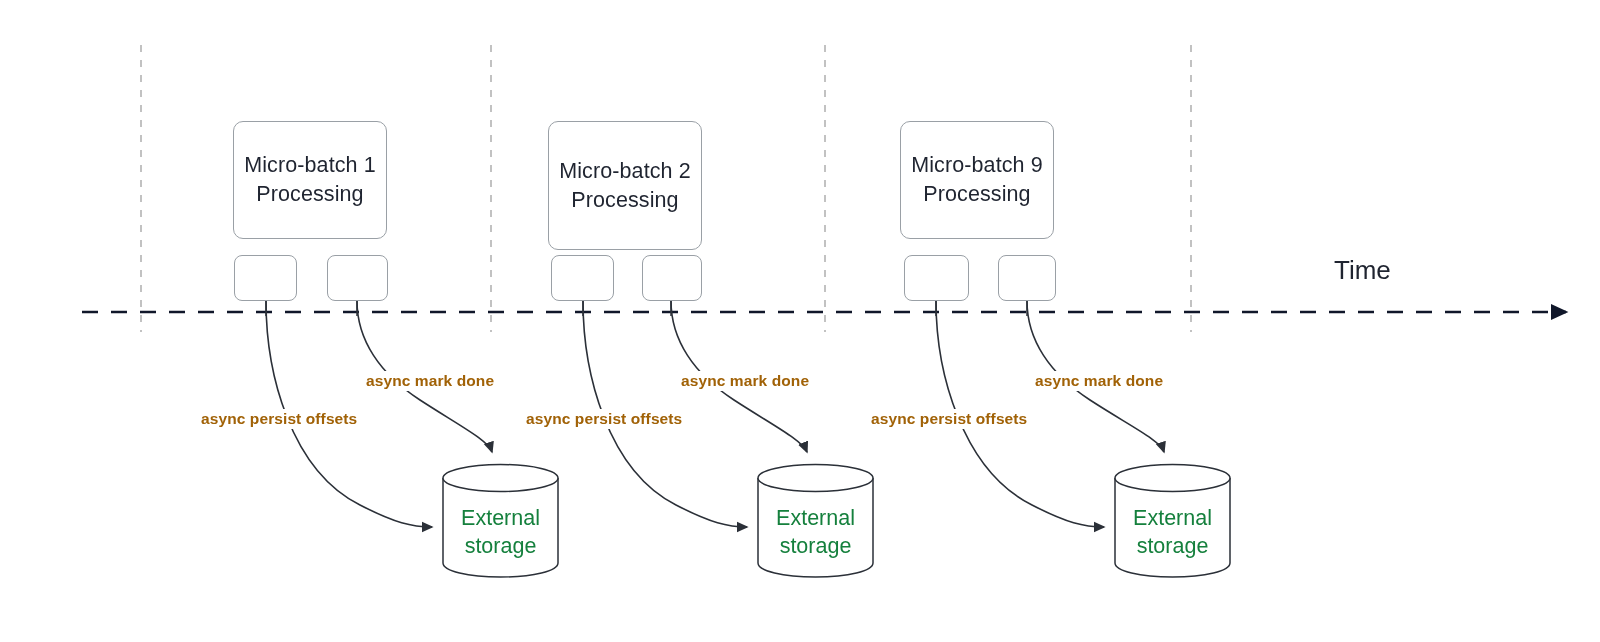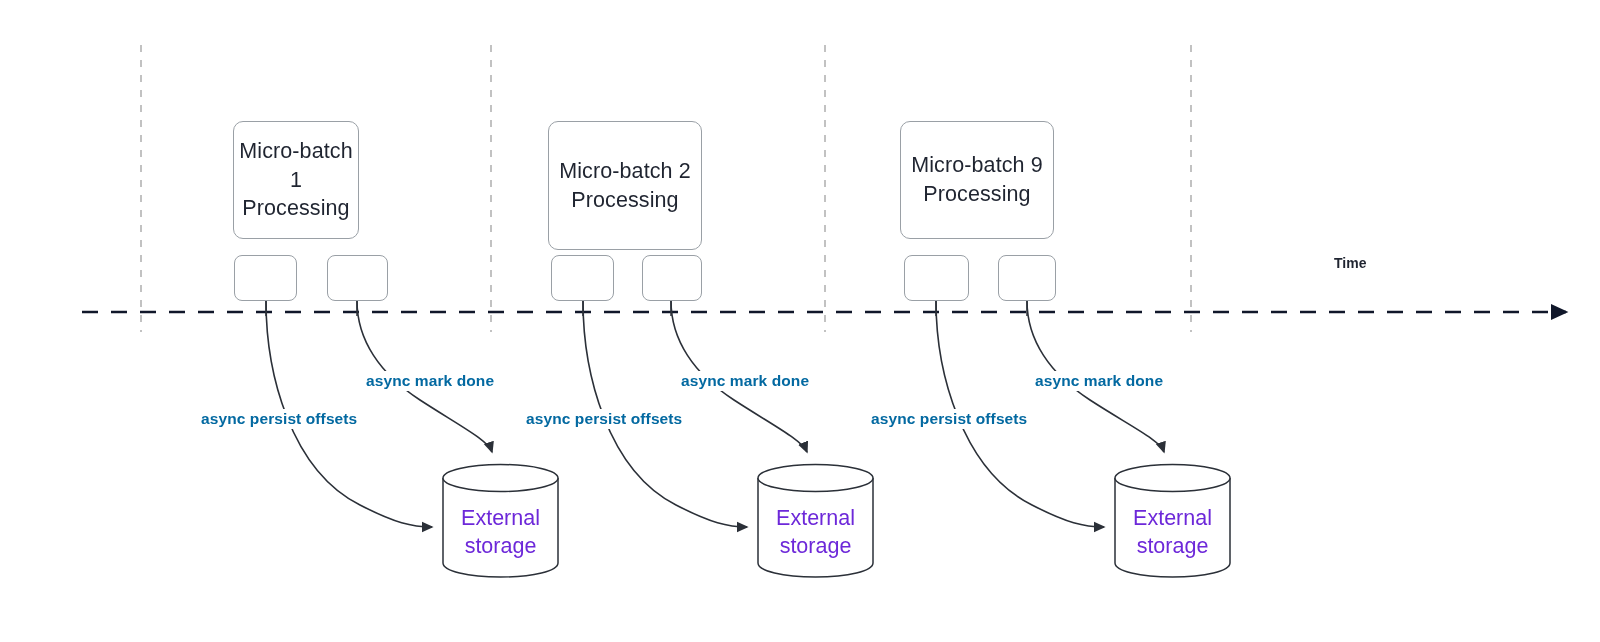--- a/index.html
+++ b/index.html
@@ -67,46 +67,45 @@
     left: 0;
     overflow: visible;
   }
   .cyl-label {
     position: absolute;
     left: 0;
     width: 100%;
     text-align: center;
     font-size: 21.5px;
     line-height: 1.32;
-    color: #6d28d9;
+    color: #15803d;
     white-space: pre-line;
     z-index: 4;
   }
 
   
   .edge-label {
     position: absolute;
     font-size: 15.5px;
     font-weight: bold;
-    color: #0369a1;
+    color: #a16207;
     white-space: nowrap;
     letter-spacing: 0.1px;
     z-index: 5;
     background: #ffffff;
     padding: 1px 2px;
   }
 
   
   .time-label {
     position: absolute;
-    font-size: 14px;
+    font-size: 26px;
     color: #1f2430;
     white-space: nowrap;
     z-index: 5;
-    font-weight: bold;
   }
 </style>
 </head>
 <body>
 
 <div id="diagram-root">
 
   <svg id="diagram-svg" viewBox="0 0 1600 642" xmlns="http://www.w3.org/2000/svg">
     <defs>
       <marker id="arrow-solid" viewBox="0 0 12 12" refX="9.5" refY="6" markerWidth="8" markerHeight="8" orient="auto-start-reverse">
@@ -138,21 +137,21 @@
     <path d="M 266 301 C 266 372 290 470 360 505 C 395 523 412 527 432 527" stroke="#2b3038" stroke-width="1.6" fill="none" marker-end="url(#arrow-solid)"></path>
     <path d="M 357 301 C 357 340 380 374 420 400 C 460 426 488 440 492 452" stroke="#2b3038" stroke-width="1.6" fill="none" marker-end="url(#arrow-solid)"></path>
 
     <path d="M 583 301 C 583 372 607 470 676 505 C 711 523 728 527 747 527" stroke="#2b3038" stroke-width="1.6" fill="none" marker-end="url(#arrow-solid)"></path>
     <path d="M 671 301 C 671 340 694 374 734 400 C 774 426 802 440 807 452" stroke="#2b3038" stroke-width="1.6" fill="none" marker-end="url(#arrow-solid)"></path>
 
     <path d="M 936 301 C 936 372 962 470 1032 505 C 1067 523 1084 527 1104 527" stroke="#2b3038" stroke-width="1.6" fill="none" marker-end="url(#arrow-solid)"></path>
     <path d="M 1027 301 C 1027 340 1050 374 1090 400 C 1130 426 1160 440 1164 452" stroke="#2b3038" stroke-width="1.6" fill="none" marker-end="url(#arrow-solid)"></path>
   </svg>
 
-  <div class="batch-box" style="left:233px; top:121px; width:126px; height:118px;">
+  <div class="batch-box" style="left:233px; top:121px; width:154px; height:118px;">
     <div class="batch-label">Micro-batch 1
 Processing</div>
   </div>
   <div class="mini-box" style="left:234px; top:255px; width:63px; height:46px;"></div>
   <div class="mini-box" style="left:327px; top:255px; width:61px; height:46px;"></div>
 
   <div class="cylinder" style="left:442px; top:463px; width:117px; height:115px;">
     <svg class="cyl-svg" width="117" height="115" viewBox="0 0 117 115" xmlns="http://www.w3.org/2000/svg">
       <path d="M 1 15 L 1 100 C 1 108 26 114 58.5 114 C 91 114 116 108 116 100 L 116 15" fill="#ffffff" stroke="#2b3038" stroke-width="1.5"></path>
       <ellipse cx="58.5" cy="15" rx="57.5" ry="13.5" fill="#ffffff" stroke="#2b3038" stroke-width="1.5"></ellipse>

